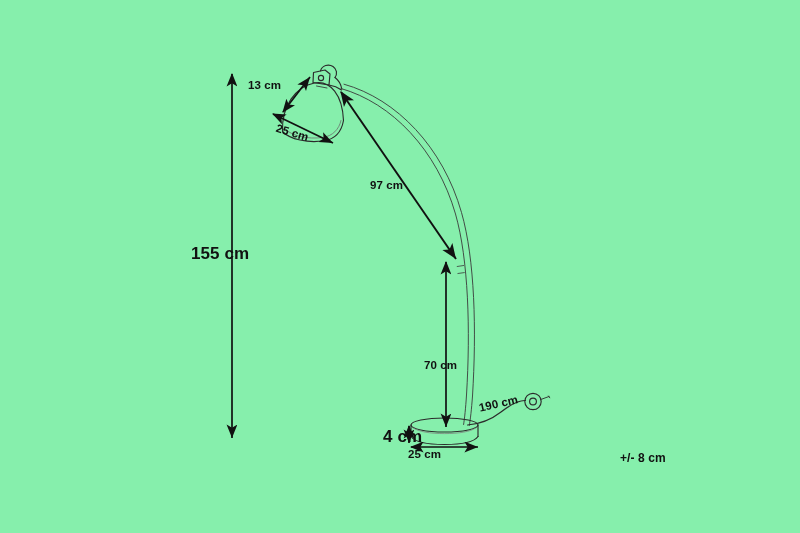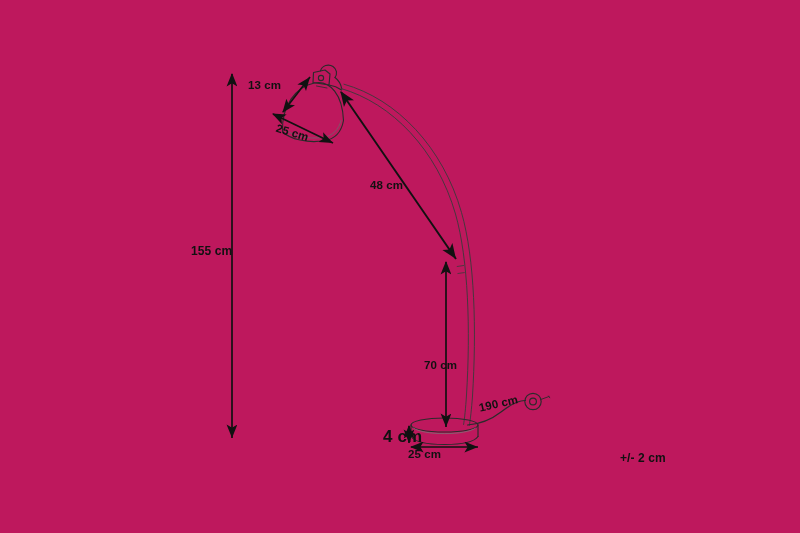--- a/index.html
+++ b/index.html
@@ -7,21 +7,21 @@
     padding: 0;
     background: #ffffff;
   }
   body {
     font-family: "Liberation Sans", sans-serif;
   }
   #stage {
     position: relative;
     width: 800px;
     height: 533px;
-    background: #be185d;
+    background: #86efac;
     overflow: hidden;
   }
   #drawing {
     position: absolute;
     left: 0;
     top: 0;
     width: 800px;
     height: 533px;
   }
   .dim-label {
@@ -30,21 +30,21 @@
     font-weight: bold;
     color: #111111;
     white-space: nowrap;
     letter-spacing: 0.1px;
     line-height: 1;
   }
   .lbl-13    { left: 248px; top: 80px;  font-size: 11.5px; }
   .lbl-25sh  { left: 278px; top: 123px; font-size: 11.5px;
                transform: rotate(17deg); transform-origin: left top; }
   .lbl-97    { left: 370px; top: 180px; font-size: 11.5px; }
-  .lbl-155   { left: 191px; top: 245px; font-size: 12px; }
+  .lbl-155   { left: 191px; top: 245px; font-size: 17px; }
   .lbl-70    { left: 424px; top: 360px; font-size: 11.5px; }
   .lbl-190   { left: 478px; top: 403px; font-size: 11.5px;
                transform: rotate(-13deg); transform-origin: left top; }
   .lbl-4     { left: 383px; top: 428px; font-size: 17px; }
   .lbl-25b   { left: 408px; top: 449px; font-size: 11.5px; }
   .lbl-tol   { left: 620px; top: 452px; font-size: 12px; }
 </style>
 </head>
 <body>
 
@@ -135,27 +135,27 @@
       <line x1="409" y1="426" x2="409" y2="443" stroke-width="1.7" marker-start="url(#arrStart)" marker-end="url(#arrEnd)"></line>
 
       <line x1="411" y1="447" x2="478" y2="447" stroke-width="1.7" marker-start="url(#arrStart)" marker-end="url(#arrEnd)"></line>
     </g>
   </svg>
 
   <div class="dim-label lbl-13">13 cm</div>
 
   <div class="dim-label lbl-25sh">25 cm</div>
 
-  <div class="dim-label lbl-97">48 cm</div>
+  <div class="dim-label lbl-97">97 cm</div>
 
   <div class="dim-label lbl-155">155 cm</div>
 
   <div class="dim-label lbl-70">70 cm</div>
 
   <div class="dim-label lbl-190">190 cm</div>
 
   <div class="dim-label lbl-4">4 cm</div>
 
   <div class="dim-label lbl-25b">25 cm</div>
 
-  <div class="dim-label lbl-tol">+/- 2 cm</div>
+  <div class="dim-label lbl-tol">+/- 8 cm</div>
 
 </div>
 
 </body></html>

